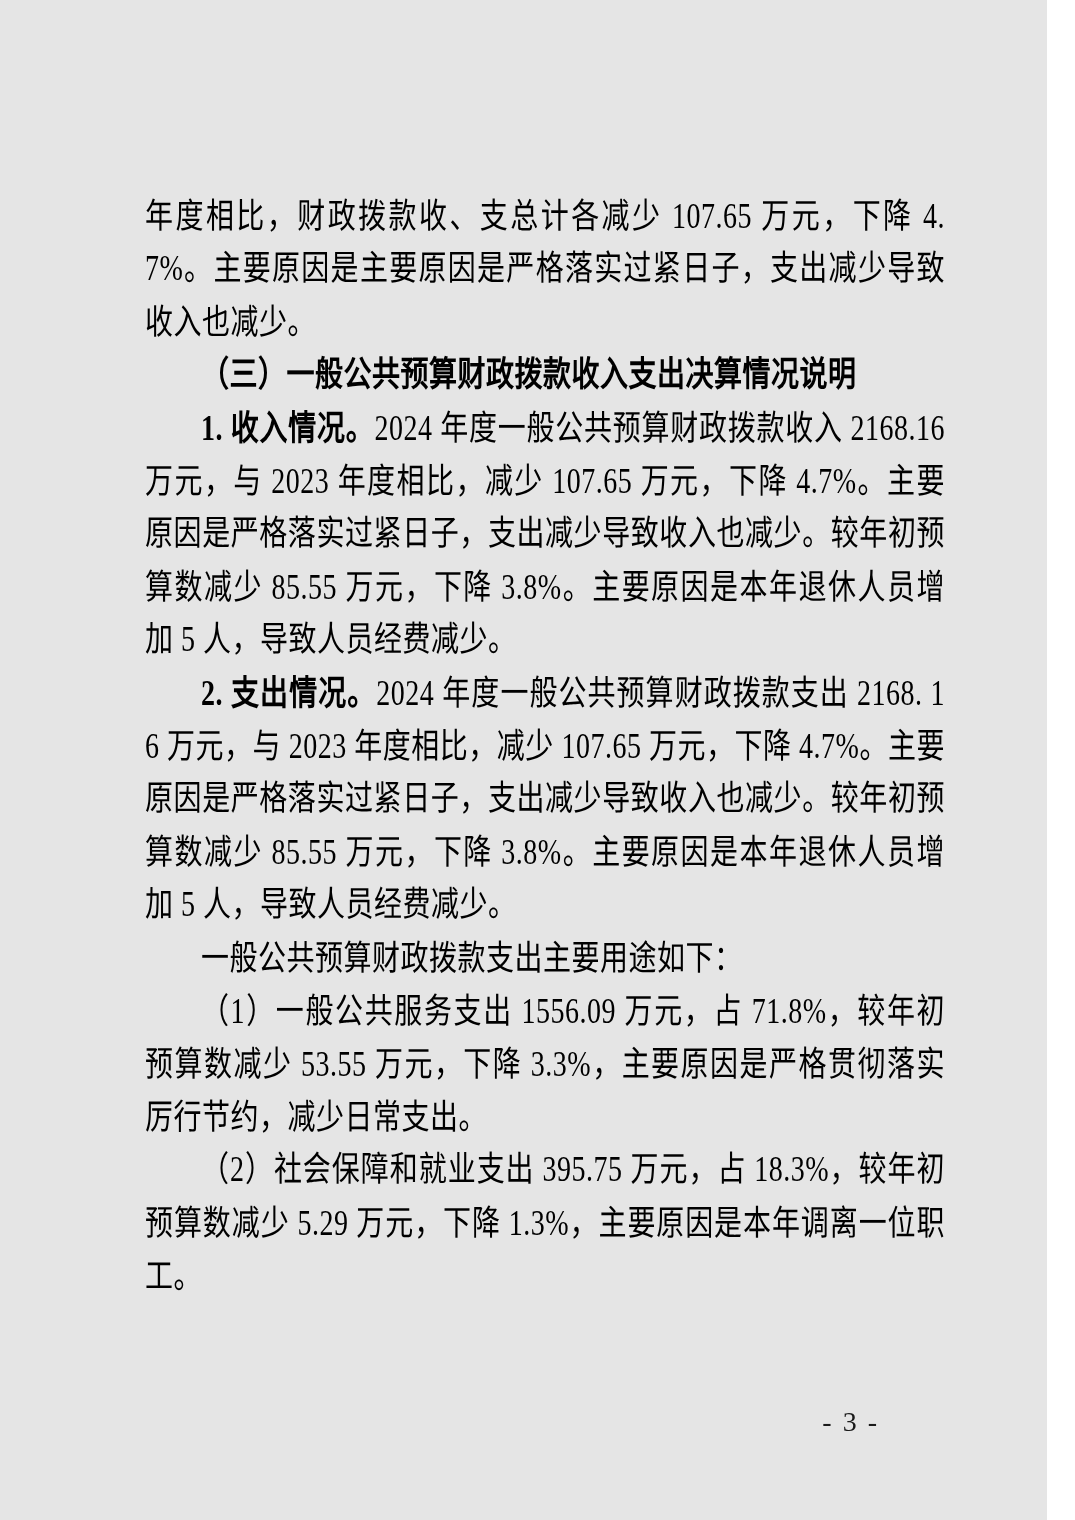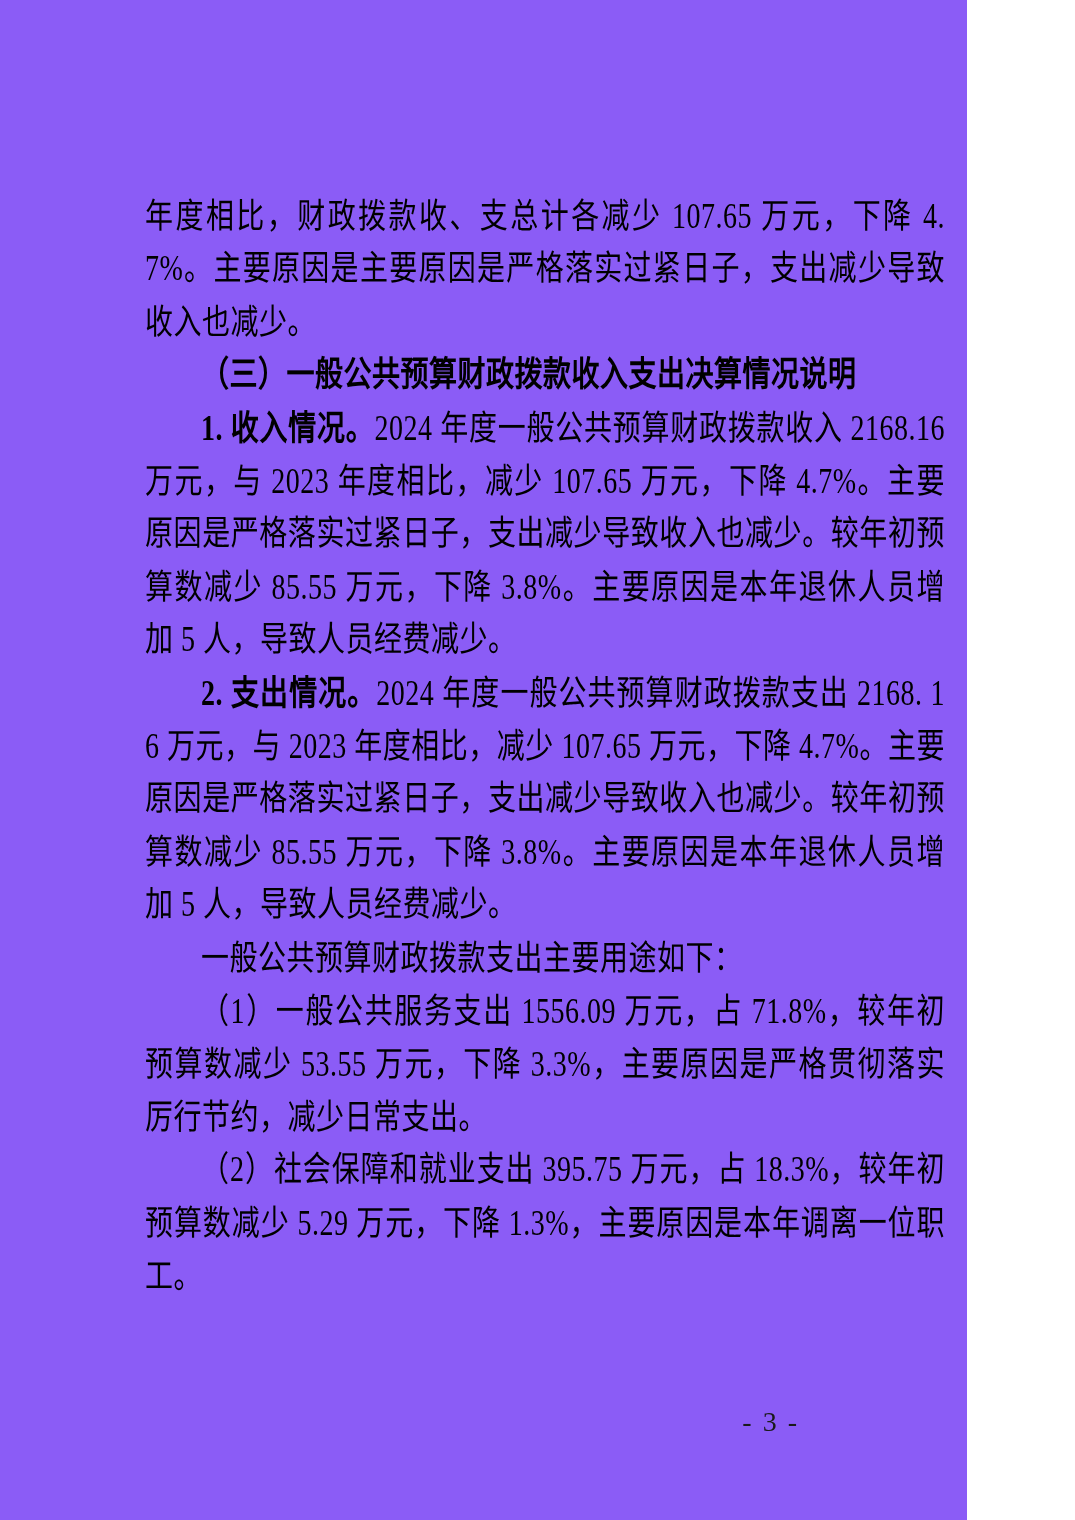--- a/index.html
+++ b/index.html
@@ -2,23 +2,23 @@
 <html lang="zh-CN"><head>
 <meta charset="utf-8">
 <style>
   html, body {
     margin: 0;
     padding: 0;
     background: #ffffff;
   }
   .page {
     position: relative;
-    width: 967px;
+    width: 1047px;
     height: 1520px;
-    background: #8b5cf6;
+    background: #e5e5e5;
     overflow: hidden;
     font-family: "Liberation Serif", "DejaVu Serif", serif;
     color: #000000;
   }
   .doc-body {
     position: absolute;
     left: 145px;
     top: 190px;
     width: 800px;
     transform: scaleY(1.25);      

